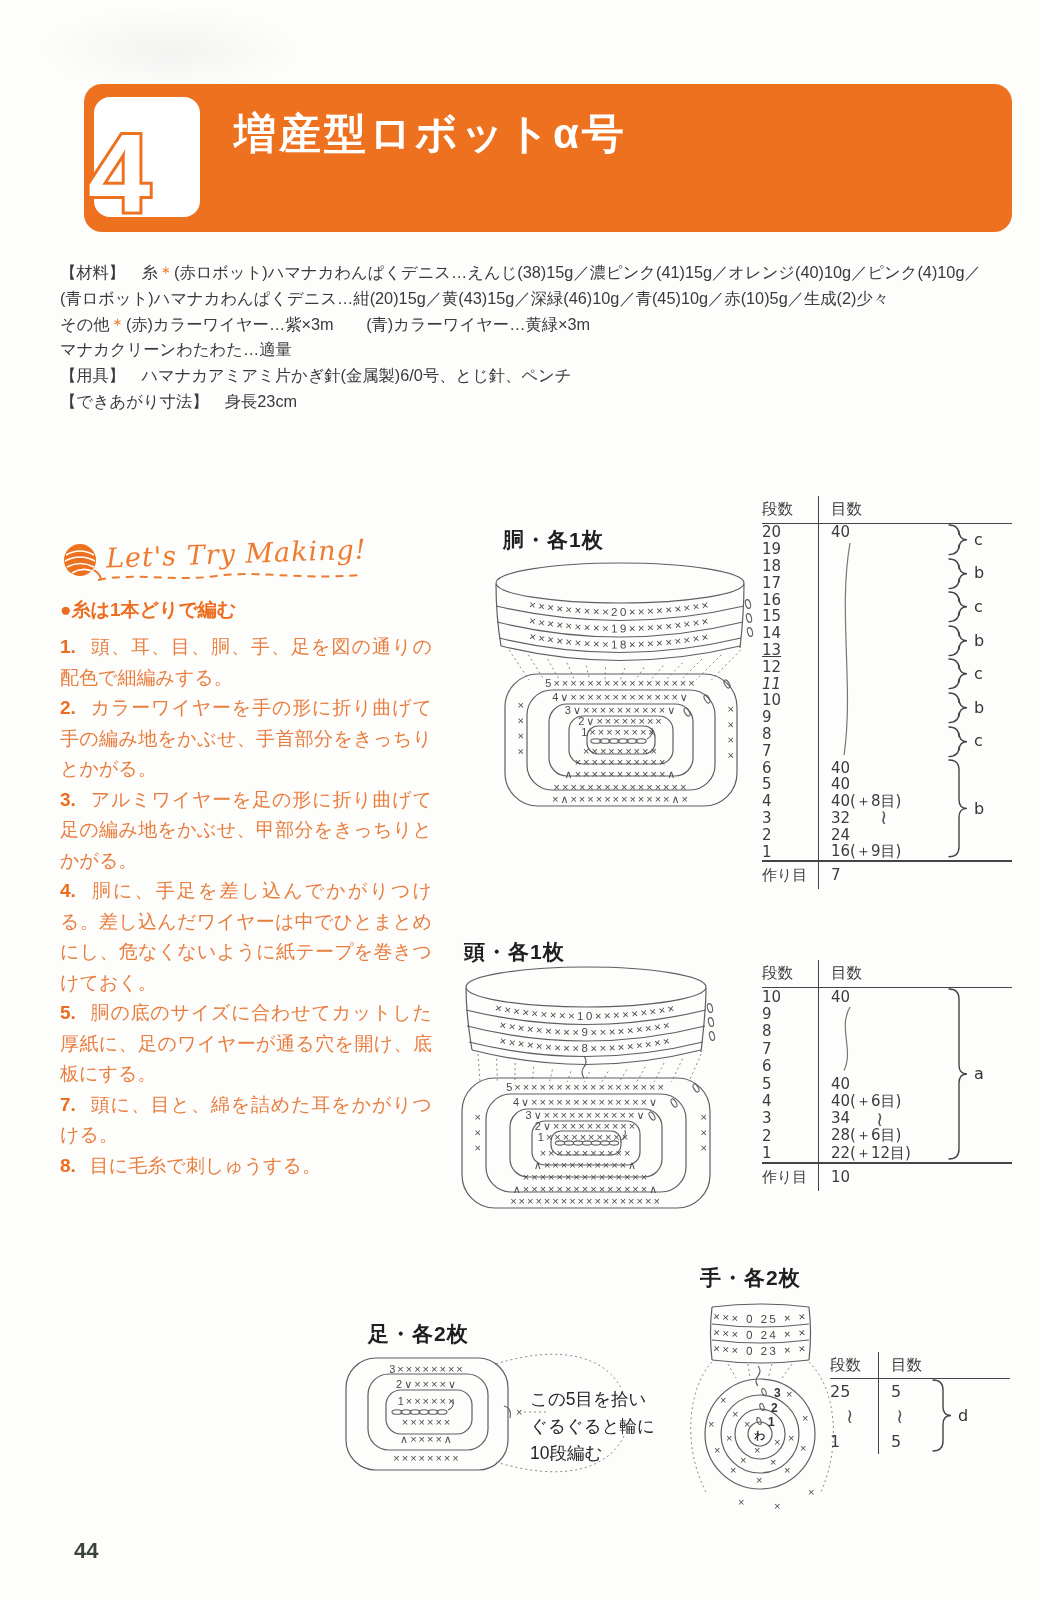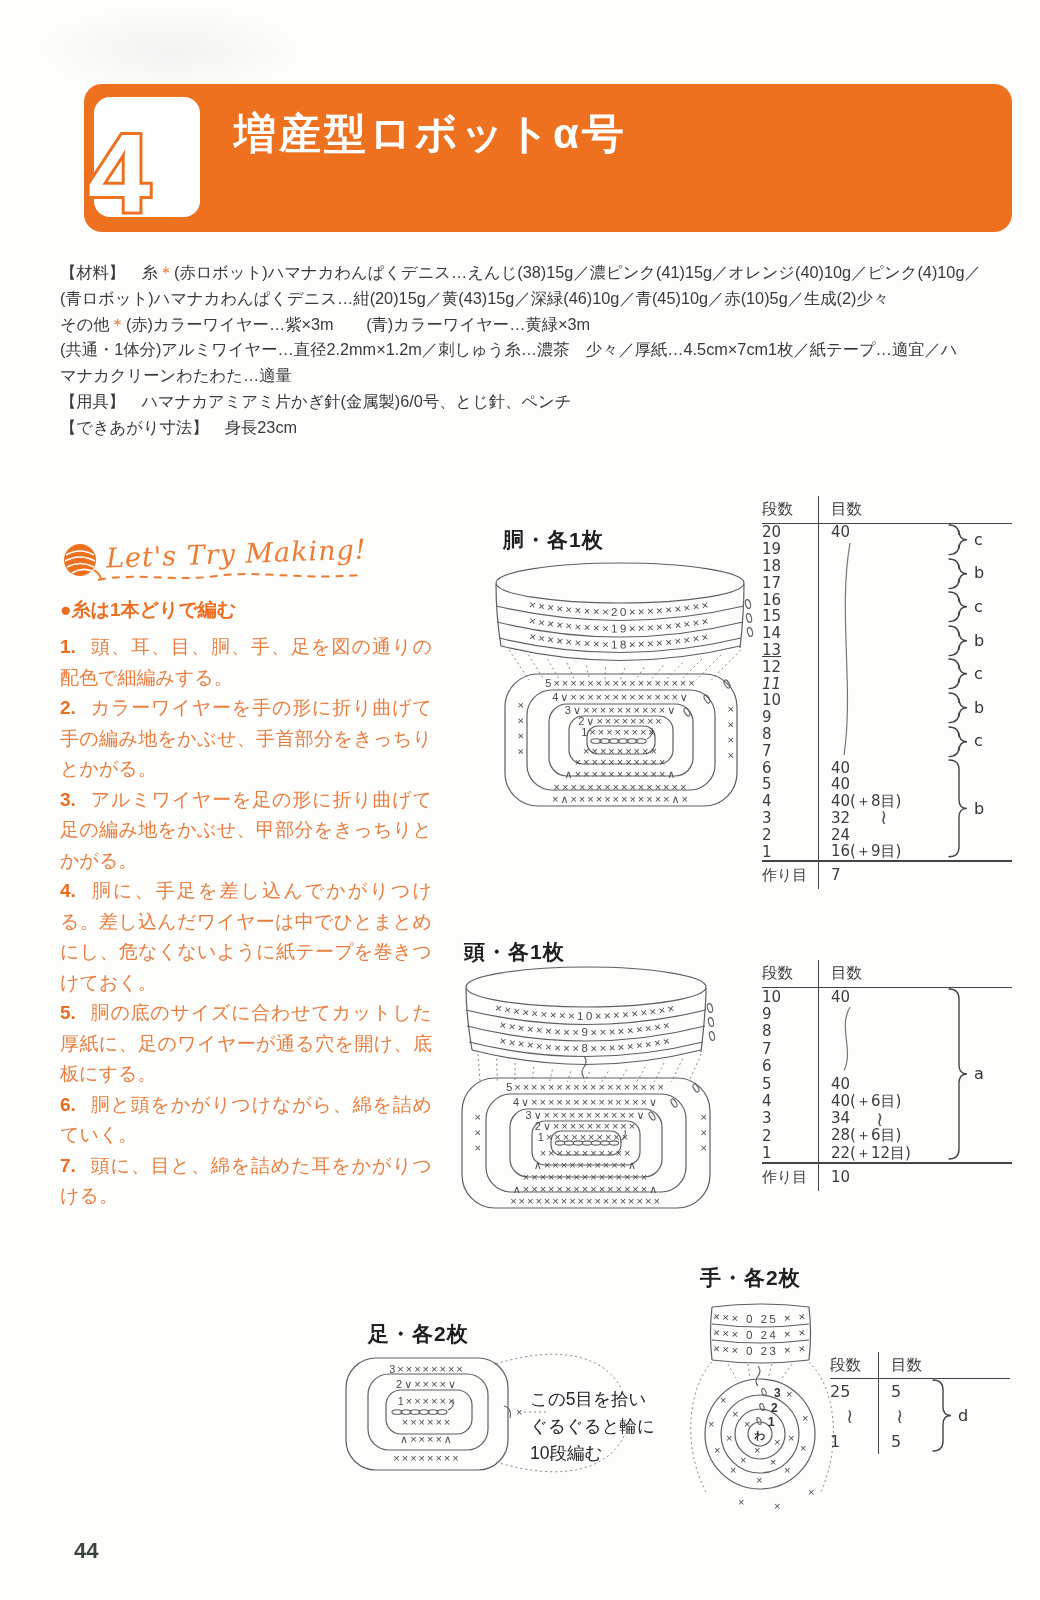--- a/index.html
+++ b/index.html
@@ -56,21 +56,20 @@
 <div class="abs banner">
   <div class="abs badge"></div>
   <div class="abs badge-num">4</div>
   <div class="abs banner-title">増産型ロボットα号</div>
 </div>
 
 <div id="materials" class="abs">
     <div class="m-line"><span>【材料】　糸</span><span class="hl">＊</span><span>(赤ロボット)ハマナカわんぱくデニス…えんじ(38)15g／濃ピンク(41)15g／オレンジ(40)10g／ピンク(4)10g／</span></div>
     <div class="m-line"><span>(青ロボット)ハマナカわんぱくデニス…紺(20)15g／黄(43)15g／深緑(46)10g／青(45)10g／赤(10)5g／生成(2)少々</span></div>
     <div class="m-line"><span>その他</span><span class="hl">＊</span><span>(赤)カラーワイヤー…紫×3m　　(青)カラーワイヤー…黄緑×3m</span></div>
-    <div class="m-line"><span>(共通・1体分)アルミワイヤー…直径2.2mm×1.2m／刺しゅう糸…濃茶　少々／厚紙…4.5cm×7cm1枚／紙テープ…適宜／ハ</span></div>
     <div class="m-line"><span>マナカクリーンわたわた…適量</span></div>
     <div class="m-line"><span>【用具】　ハマナカアミアミ片かぎ針(金属製)6/0号、とじ針、ペンチ</span></div>
     <div class="m-line"><span>【できあがり寸法】　身長23cm</span></div>
   </div>
 
 <svg class="abs" style="left:60px;top:540px;width:42px;height:42px;" viewBox="0 0 42 42">
   <circle cx="20" cy="20" r="16" fill="#ee7120"></circle>
   <path d="M6,15 Q20,7 34,15 M5,21 Q20,13 35,21 M7,27 Q20,20 34,27 M12,33 Q22,27 32,31" stroke="#fff" stroke-width="1.6" fill="none"></path>
   <path d="M34,30 q6,4 7,9" stroke="#ee7120" stroke-width="2" fill="none"></path>
 </svg>
@@ -79,22 +78,22 @@
   <path d="M2,12 C40,4 80,14 120,8 S200,12 264,7" stroke="#ee7b31" stroke-width="2" fill="none" stroke-dasharray="8,6"></path>
 </svg>
 
 <div id="note" class="abs">●糸は1本どりで編む</div>
 <div id="steps" class="abs">
     <div class="step"><span class="step-num">1.</span><span>頭、耳、目、胴、手、足を図の通りの配色で細編みする。</span></div>
     <div class="step"><span class="step-num">2.</span><span>カラーワイヤーを手の形に折り曲げて手の編み地をかぶせ、手首部分をきっちりとかがる。</span></div>
     <div class="step"><span class="step-num">3.</span><span>アルミワイヤーを足の形に折り曲げて足の編み地をかぶせ、甲部分をきっちりとかがる。</span></div>
     <div class="step"><span class="step-num">4.</span><span>胴に、手足を差し込んでかがりつける。差し込んだワイヤーは中でひとまとめにし、危なくないように紙テープを巻きつけておく。</span></div>
     <div class="step"><span class="step-num">5.</span><span>胴の底のサイズに合わせてカットした厚紙に、足のワイヤーが通る穴を開け、底板にする。</span></div>
-    <div class="step"><span class="step-num">6.</span><span>胴と頭をかがりつけながら、綿を詰めていく。</span></div>
     <div class="step"><span class="step-num">7.</span><span>頭に、目と、綿を詰めた耳をかがりつける。</span></div>
+    <div class="step"><span class="step-num">8.</span><span>目に毛糸で刺しゅうする。</span></div>
   </div>
 
 <div class="abs dg-title" style="left:503px;top:526px;">胴・各1枚</div>
 <svg id="dg-body" class="abs" style="left:435px;top:556px;width:330px;height:268px;" viewBox="0 0 330 268">
   <defs>
     <path id="bp1" d="M62,46 Q185,74 308,46"></path>
     <path id="bp2" d="M63,62 Q185,91 307,62"></path>
     <path id="bp3" d="M65,78 Q185,107 305,78"></path>
   </defs>
   <ellipse class="ln" cx="185" cy="27" rx="124" ry="20"></ellipse>

